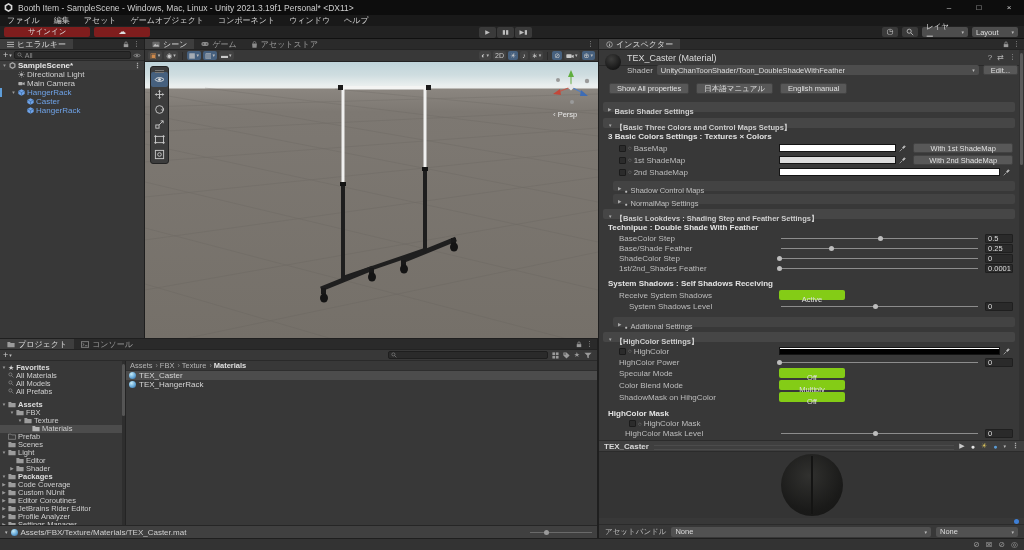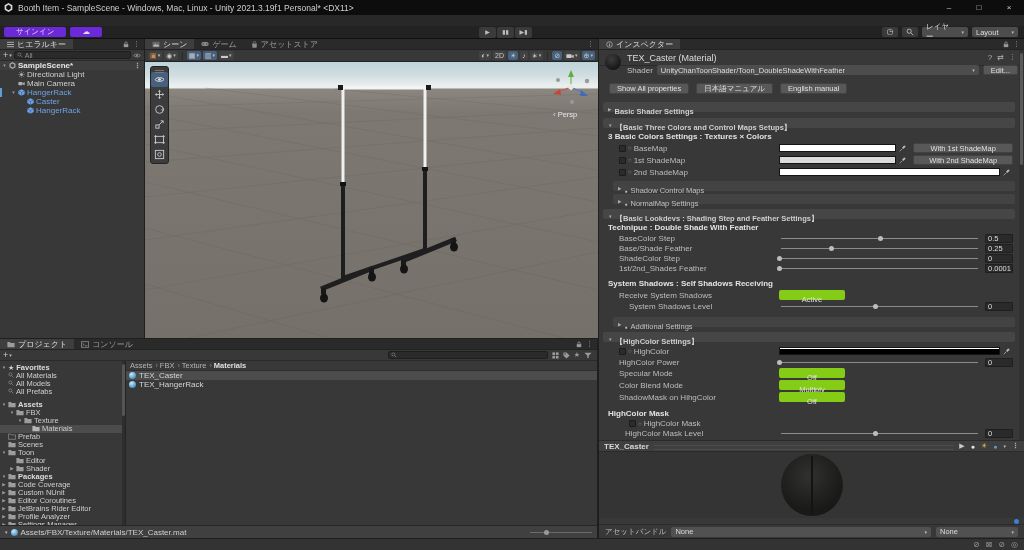--- a/index.html
+++ b/index.html
@@ -11,21 +11,21 @@
 
 .titlebar{position:absolute;left:0;top:0;width:1024px;height:15px;background:#0d0d0d;
   display:flex;align-items:center;color:#cfcfcf;font-size:8.5px;}
 .titlebar .logo{margin:0 5px 0 4px;display:flex;}
 .win-controls{margin-left:auto;display:flex;}
 .win-controls span{width:30px;text-align:center;font-size:8px;color:#cfcfcf;line-height:15px;}
 .menubar{position:absolute;left:0;top:15px;width:1024px;height:11px;background:#191919;display:flex;}
 .menu-item{padding:0 7px;line-height:11px;font-size:8px;color:#d2d2d2;}
 .toolbar{position:absolute;left:0;top:26px;width:1024px;height:13px;background:#222;
   border-bottom:1px solid #101010;display:flex;align-items:center;}
-.tb-btn{background:#6d28d9;border-radius:2px;height:10px;line-height:10px;padding:0 12px;
+.tb-btn{background:#7f1d1d;border-radius:2px;height:10px;line-height:10px;padding:0 24px;
   font-size:7.5px;color:#ddd;margin-left:4px;display:flex;align-items:center;}
 .playgroup{position:absolute;left:479px;top:1px;display:flex;gap:1px;}
 .play-btn{width:17px;height:11px;background:#3a3a3a;border-radius:2px;color:#bdbdbd;
   font-size:6px;text-align:center;line-height:11px;}
 .tb-right{margin-left:auto;display:flex;align-items:center;gap:4px;padding-right:6px;}
 .tb-icon{width:16px;height:10px;background:#3a3a3a;border-radius:2px;display:flex;
   align-items:center;justify-content:center;color:#c9c9c9;font-size:8px;line-height:10px;}
 .dropdown{background:#4d4d4d;border-radius:2px;height:10px;display:flex;align-items:center;
   padding:0 4px;color:#ddd;font-size:7.5px;}
 .dropdown .car{margin-left:auto;padding-left:6px;}
@@ -170,20 +170,29 @@
         </svg>
     </span>
     <span>Booth Item - SampleScene - Windows, Mac, Linux - Unity 2021.3.19f1 Personal* &lt;DX11&gt;</span>
     <span class="win-controls">
       <span>–</span>
       <span>□</span>
       <span>×</span>
     </span>
   </div>
 
+  <div class="menubar">
+    <span class="menu-item">ファイル</span>
+    <span class="menu-item">編集</span>
+    <span class="menu-item">アセット</span>
+    <span class="menu-item">ゲームオブジェクト</span>
+    <span class="menu-item">コンポーネント</span>
+    <span class="menu-item">ウィンドウ</span>
+    <span class="menu-item">ヘルプ</span>
+  </div>
 
   <div class="toolbar">
     <span class="tb-btn">サインイン</span>
     <span class="tb-btn">
         <span>☁</span>
       </span>
     <span class="playgroup">
       <span class="play-btn">▶</span>
       <span class="play-btn">▮▮</span>
       <span class="play-btn">▶▮</span>
@@ -659,21 +668,21 @@
             </span>
           <span>Scenes</span>
         </div>
         <div class="prow">
           <span class="caret">▼</span>
           <span class="picon">
               <svg width="8" height="7" viewBox="0 0 10 8">
                 <path d="M0.5 1 h3.2 l1 1 h4.8 v5.5 h-9 Z" fill="#9c9c9c"></path>
               </svg>
             </span>
-          <span>Toon</span>
+          <span>Light</span>
         </div>
         <div class="prow">
           <span class="gap"></span>
             <span class="gap"></span>
           <span class="picon">
               <svg width="8" height="7" viewBox="0 0 10 8">
                 <path d="M0.5 1 h3.2 l1 1 h4.8 v5.5 h-9 Z" fill="#9c9c9c"></path>
               </svg>
             </span>
           <span>Editor</span>

